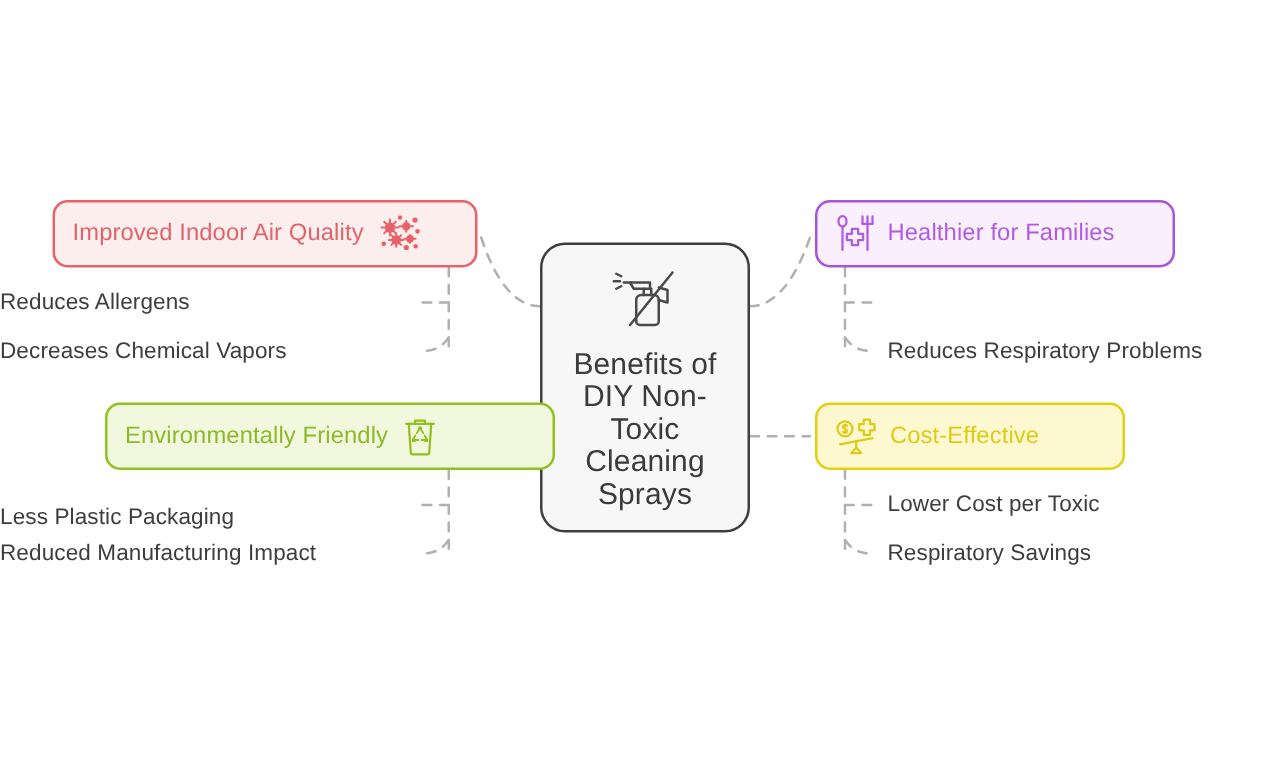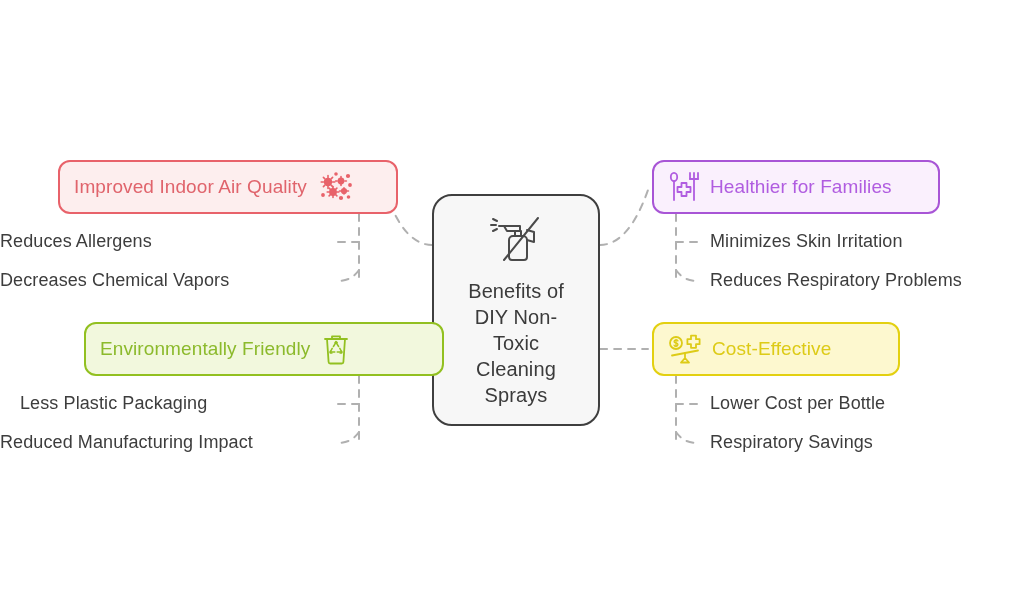--- a/index.html
+++ b/index.html
@@ -40,21 +40,21 @@
     display: flex;
     flex-direction: column;
     align-items: center;
     justify-content: center;
     padding: 6px 10px;
   }
   .center-icon {
     margin-bottom: 8px;
   }
   .center-label {
-    font-size: 20px;
+    font-size: 24px;
     line-height: 26px;
     color: #3b3b3b;
     text-align: center;
     letter-spacing: .1px;
   }
 
   
   .branch {
     position: absolute;
     box-sizing: border-box;
@@ -152,21 +152,21 @@
     </span>
     <div class="center-label">
       <div>Benefits of</div>
       <div>DIY Non-</div>
       <div>Toxic</div>
       <div>Cleaning</div>
       <div>Sprays</div>
     </div>
   </div>
 
-  <div id="branch-air" class="branch icon-right" style="background:#fdeeee;border-color:#e8626a;margin-left:16px;">
+  <div id="branch-air" class="branch icon-right" style="background:#fdeeee;border-color:#e8626a;">
     <span class="blabel" style="color:#e0646c;">Improved Indoor Air Quality</span>
     <span class="bicon">
       <svg width="34" height="32" viewBox="0 0 34 32" xmlns="http://www.w3.org/2000/svg" fill="none" stroke="#e8626a" stroke-width="1.6">
         <g fill="#e8626a">
           <circle cx="9" cy="11" r="3.4"></circle>
             <circle cx="22" cy="10" r="2.6"></circle>
           <circle cx="14" cy="21" r="3.1"></circle>
             <circle cx="25" cy="20" r="2.3"></circle>
         </g>
         <g stroke-linecap="round">
@@ -197,21 +197,20 @@
         <path d="M6,11.2 V30"></path>
 
         <path d="M22,3 v6 M26,3 v6 M30,3 v6"></path>
         <path d="M22,9 h8 M26,9 V30"></path>
 
         <path d="M13.5,13 h5 v4 h4 v5 h-4 v4 h-5 v-4 h-4 v-5 h4 z"></path>
       </svg>
     </span>
     <span class="blabel" style="color:#b05ce0;">Healthier for Families</span>
   </div>
-  <div class="sub left-al" style="left:710px; top:231px;">Minimizes Skin Irritation</div>
   <div class="sub left-al" style="left:710px; top:270px;">Reduces Respiratory Problems</div>
 
   <div id="branch-env" class="branch icon-right" style="background:#f2f8dd;border-color:#92c020;">
     <span class="blabel" style="color:#8cba2c;">Environmentally Friendly</span>
     <span class="bicon">
       <svg width="28" height="32" viewBox="0 0 28 32" xmlns="http://www.w3.org/2000/svg" fill="none" stroke="#92c020" stroke-width="1.8" stroke-linecap="round" stroke-linejoin="round">
 
         <path d="M3,6 h22"></path>
         <path d="M10,6 V3.4 h8 V6"></path>
 
@@ -221,35 +220,35 @@
           <path d="M11.4,13.5 l2.6,-4.2 l2.6,4.2"></path>
           <path d="M17.8,15.4 l2,3.6 l-4.6,0"></path>
           <path d="M10.2,15.4 l-2,3.6 l4.6,0"></path>
           <path d="M13,9.8 l1,-1.2 l1.2,1"></path>
           <path d="M19.6,18.3 l.2,1.6 l-1.6,.2"></path>
           <path d="M8.4,18.3 l-.2,1.6 l1.6,.2"></path>
         </g>
       </svg>
     </span>
   </div>
-  <div class="sub right-al" style="left:0px; top:393px; width:322px;padding-left:20px;">Less Plastic Packaging</div>
+  <div class="sub right-al" style="left:0px; top:403px; width:322px;">Less Plastic Packaging</div>
   <div class="sub right-al" style="left:0px; top:432px; width:322px;">Reduced Manufacturing Impact</div>
 
   <div id="branch-cost" class="branch icon-left" style="background:#fdf8cf;border-color:#e3d010;">
     <span class="bicon">
       <svg width="34" height="32" viewBox="0 0 34 32" xmlns="http://www.w3.org/2000/svg" fill="none" stroke="#ddcb17" stroke-width="1.8" stroke-linecap="round" stroke-linejoin="round">
 
         <circle cx="8" cy="10" r="6"></circle>
         <path d="M8,6.4 V13.6 M9.9,7.9 a2,2 0 0 0 -3.8,.8 c0,1.9 3.8,.8 3.8,2.7 a2,2 0 0 1 -3.8,.8" stroke-width="1.4"></path>
 
         <path d="M23,2.6 h5 v3.6 h3.6 v5 h-3.6 v3.6 h-5 v-3.6 h-3.6 v-5 h3.6 z"></path>
 
         <path d="M4,22.5 L30,17.5"></path>
 
         <path d="M17,20 v5 M13,29.5 h8 l-4,-4.5 z"></path>
       </svg>
     </span>
     <span class="blabel" style="color:#ddcb17;">Cost-Effective</span>
   </div>
-  <div class="sub left-al" style="left:710px; top:393px;">Lower Cost per Bottle</div>
+  <div class="sub left-al" style="left:710px; top:393px;">Lower Cost per Toxic</div>
   <div class="sub left-al" style="left:710px; top:432px;">Respiratory Savings</div>
 
 </div>
 
 </body></html>

